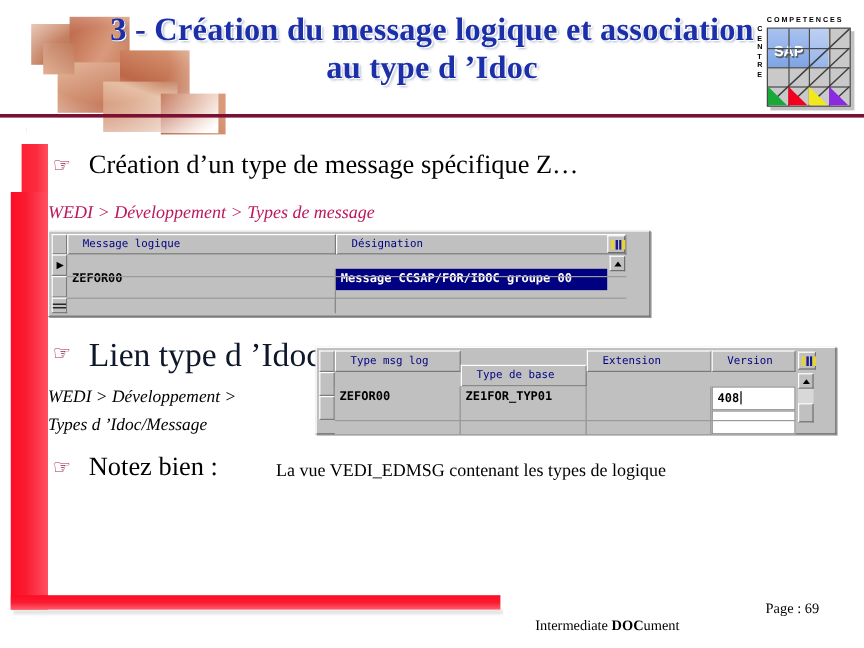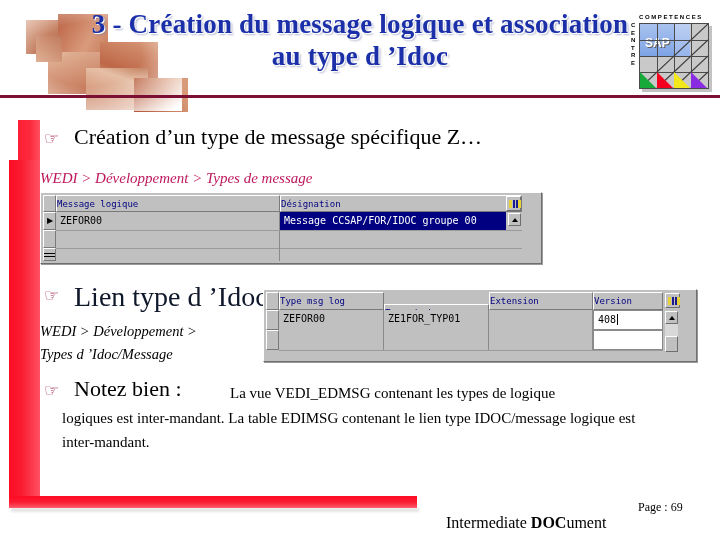--- a/index.html
+++ b/index.html
@@ -166,30 +166,31 @@
   .selarrow{
     position:absolute;left:3px;font-size:8px;line-height:1;color:#000;
     font-family:"DejaVu Sans",sans-serif;
   }
   .colhdr{
     position:absolute;height:17px;background:#c0c0c0;
     border-top:1px solid #ffffff;border-left:1px solid #ffffff;
     border-right:1px solid #7a7a7a;border-bottom:1px solid #7a7a7a;
     box-sizing:border-box;
     font-size:9px;color:#000080;
-    padding:3px 0 0 0;white-space:nowrap;overflow:hidden;
+    padding:3px 0 0 12px;white-space:nowrap;overflow:hidden;
     font-family:"DejaVu Sans Mono", monospace;
   }
   .cell{
     position:absolute;height:17px;background:#c0c0c0;
     box-sizing:border-box;
-    font-size:10px;color:#000;font-weight:normal;
+    font-size:10px;color:#000;font-weight:bold;
     padding:3px 0 0 4px;white-space:nowrap;overflow:hidden;
     border-right:1px solid #8a8a8a;
     font-family:"DejaVu Sans Mono", monospace;
+    margin-top:12px;
   }
   .cell.sel{background:#000080;color:#ffffff;border-right:none;}
   .cell.white{background:#ffffff;border:1px solid #8a8a8a;}
   .cell.empty{background:#c0c0c0;}
   .rowline{position:absolute;height:1px;background:#9a9a9a;}
   .caret{display:inline-block;width:1px;height:11px;background:#000;vertical-align:-2px;margin-left:1px;}
 
   .cfgicon{
     position:absolute;width:15px;height:15px;background:#c0c0c0;
     border-top:1px solid #ffffff;border-left:1px solid #ffffff;
@@ -213,21 +214,21 @@
   .scrollthumb{
     position:absolute;width:13px;height:18px;background:#c0c0c0;
     border-top:1px solid #ffffff;border-left:1px solid #ffffff;
     border-right:1px solid #6e6e6e;border-bottom:1px solid #6e6e6e;
     box-sizing:border-box;
   }
 
   
   .foot-doc{
     position:absolute;left:446px;top:514px;
-    font-size:16px;color:#000;font-family:"Liberation Serif",serif;
+    font-size:12px;color:#000;font-family:"Liberation Serif",serif;
   }
   .foot-doc b{font-weight:bold;}
   .foot-page{
     position:absolute;left:638px;top:500px;
     font-size:12px;color:#000;font-family:"Liberation Serif",serif;
     white-space:nowrap;
   }
 </style>
 </head>
 <body>
@@ -368,18 +369,17 @@
       <div class="scrollthumb" style="left:399px;top:44px;height:16px;"></div>
       <div class="rowline" style="left:13px;top:58px;width:384px;"></div>
     </div>
   </div>
 
   <div class="b3">
     <span class="hand">☞</span>
     <span class="lead">Notez bien :</span>
     <span class="rest">La vue VEDI_EDMSG contenant les types de logique</span>
   </div>
-  <div class="note-body">logiques est inter-mandant. La table EDIMSG contenant le lien type IDOC/message logique est inter-mandant.</div>
 
   <div class="foot-doc"><span>Inter</span><span>mediate </span><b>DOC</b><span>ument</span></div>
   <div class="foot-page">Page : 69</div>
 
 </div>
 
 </body></html>

